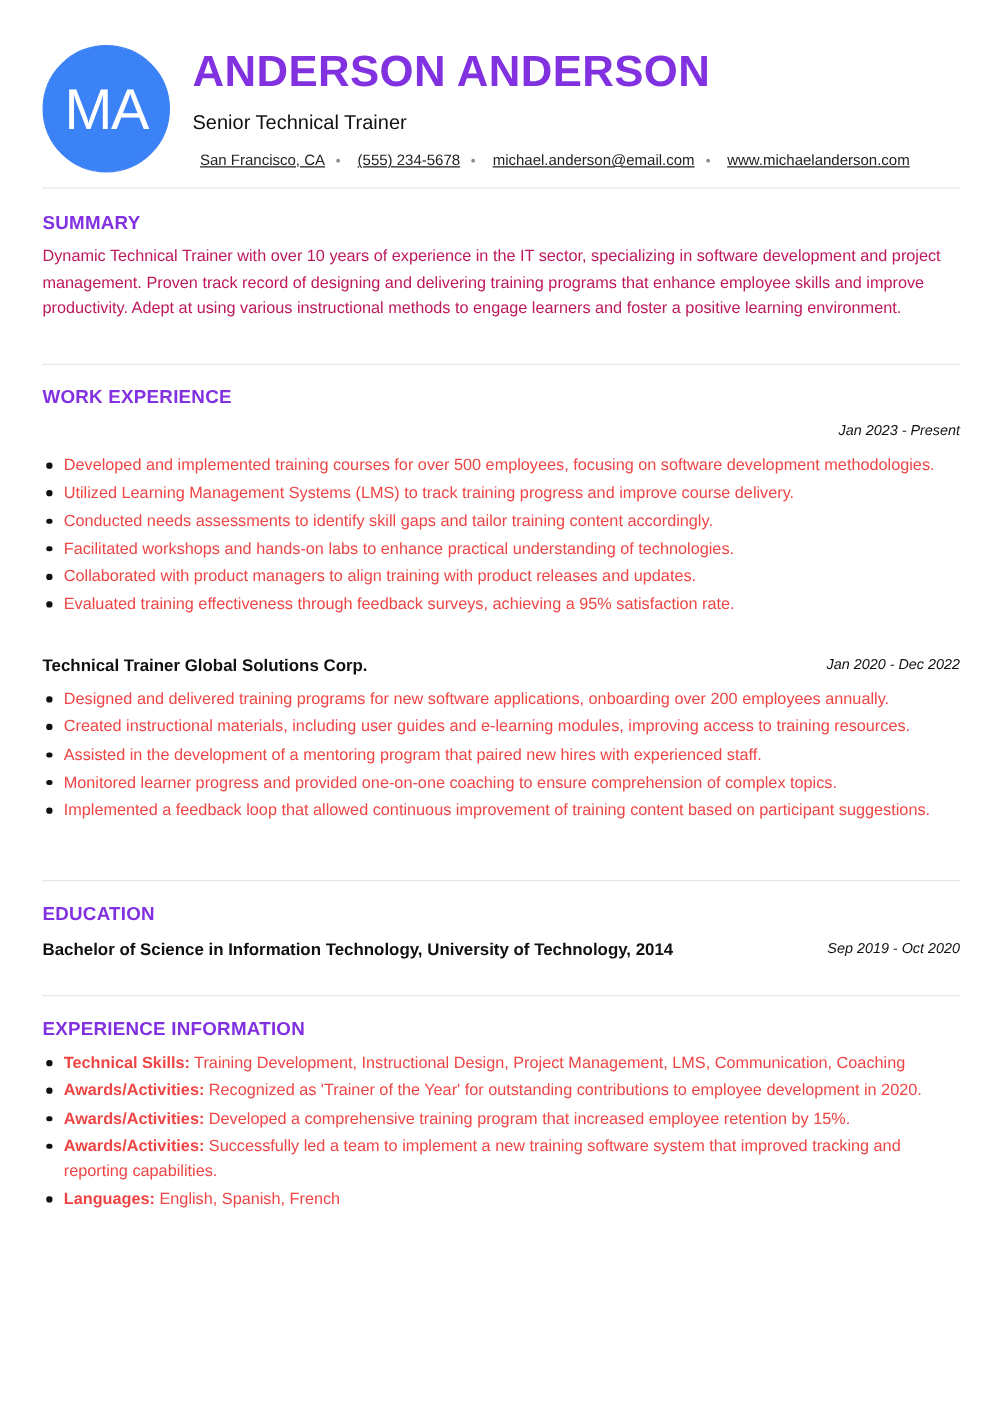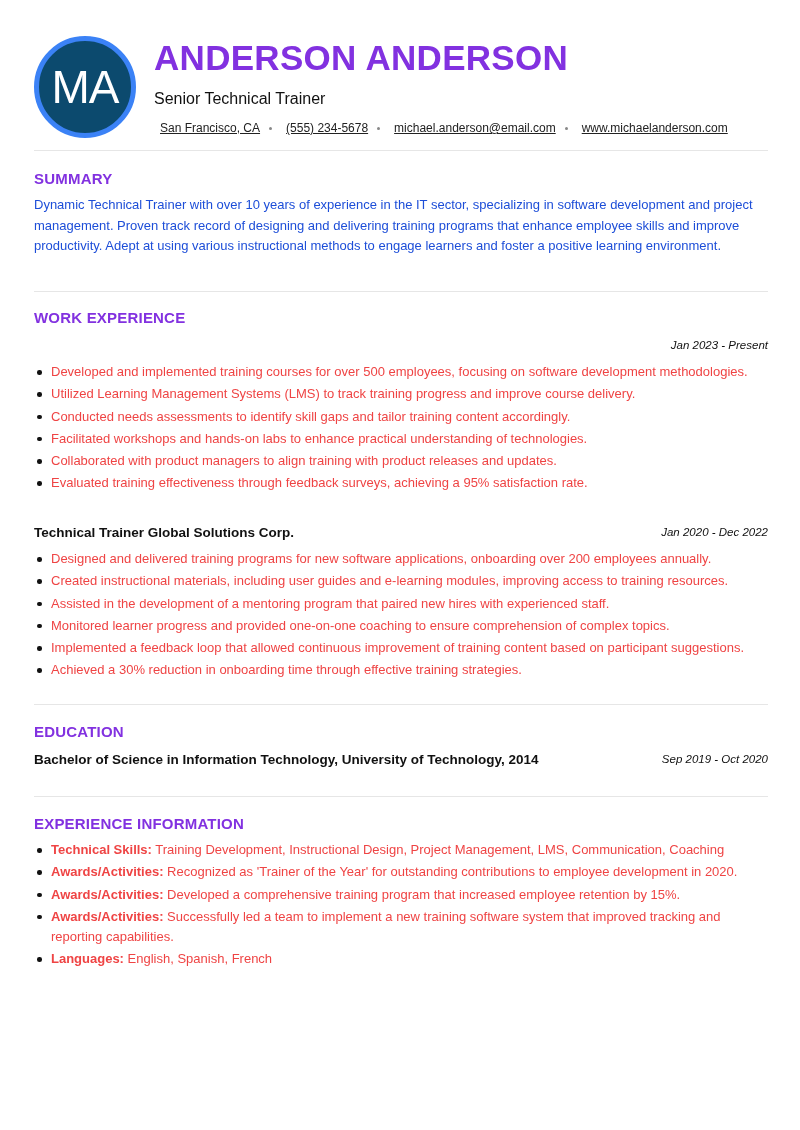--- a/index.html
+++ b/index.html
@@ -1,29 +1,29 @@
 <!DOCTYPE html>
 <html><head>
   <meta charset="utf-8">
   <style>
     * { box-sizing: border-box; margin: 0; padding: 0; }
     html, body { width: 800px; height: 1130px; background: #ffffff; }
     body { font-family: "Liberation Sans", sans-serif; color: #111111; position: relative; }
     .page { position: absolute; left: 0; top: 0; width: 800px; height: 1130px; }
     .header { position: absolute; left: 34px; top: 34px; width: 734px; height: 104px; }
     .avatar { position: absolute; left: 0; top: 2px; width: 102px; height: 102px; border-radius: 50%;
-      background: #0c4a6e; border: 5px solid #3b82f6; display: flex; align-items: center; justify-content: center; }
+      background: #3b82f6; border: 1px solid #3b82f6; display: flex; align-items: center; justify-content: center; }
     .avatar-text { color: #ffffff; font-size: 46px; font-family: "Liberation Sans", sans-serif; letter-spacing: -1px; }
     .name { position: absolute; left: 120px; top: 4px; font-size: 35px; font-weight: bold; color: #8231e0; letter-spacing: 0.3px; }
     .role { position: absolute; left: 120px; top: 56px; font-size: 16px; color: #111; }
     .contact { position: absolute; left: 126px; top: 87px; font-size: 12px; color: #222; display: flex; align-items: center; white-space: nowrap; text-decoration: underline; }
     .contact .dot { display: inline-block; width: 3px; height: 3px; border-radius: 50%; background: #888; margin: 0 14px 0 9px; }
     .divider { position: absolute; left: 34px; width: 734px; height: 1px; background: #e6e6e6; }
     .sec-title { position: absolute; left: 34px; font-size: 15px; font-weight: bold; color: #8231e0; letter-spacing: 0.2px; }
-    .para { position: absolute; left: 34px; width: 735px; font-size: 13px; line-height: 20.5px; color: #1d4ed8; }
+    .para { position: absolute; left: 34px; width: 735px; font-size: 13px; line-height: 20.5px; color: #be185d; }
     .job-head { position: absolute; left: 34px; width: 734px; height: 18px; }
     .job-title { position: absolute; left: 0; top: 0; font-size: 13.5px; font-weight: bold; color: #111; white-space: nowrap; }
     .job-date { position: absolute; right: 0; top: 1px; font-size: 11.5px; font-style: italic; color: #111; white-space: nowrap; }
     ul.bullets { position: absolute; left: 34px; width: 740px; list-style: none; }
     ul.bullets li { position: relative; padding-left: 17px; font-size: 13px; line-height: 20px; color: #ef4444; margin-bottom: 2.3px; }
     ul.bullets li::before { content: ""; position: absolute; left: 3px; top: 8px; width: 4.5px; height: 4.5px; border-radius: 50%; background: #111; }
     ul.bullets li b { font-weight: bold; }
   </style>
 </head>
 <body>
@@ -71,21 +71,20 @@
   <div class="job-head" style="top:525px;">
     <div class="job-title">Technical Trainer  Global Solutions Corp.</div>
     <div class="job-date">Jan 2020 - Dec 2022</div>
   </div>
   <ul class="bullets" style="top:549px;">
     <li>Designed and delivered training programs for new software applications, onboarding over 200 employees annually.</li>
     <li>Created instructional materials, including user guides and e-learning modules, improving access to training resources.</li>
     <li>Assisted in the development of a mentoring program that paired new hires with experienced staff.</li>
     <li>Monitored learner progress and provided one-on-one coaching to ensure comprehension of complex topics.</li>
     <li>Implemented a feedback loop that allowed continuous improvement of training content based on participant suggestions.</li>
-    <li>Achieved a 30% reduction in onboarding time through effective training strategies.</li>
   </ul>
 
   <div class="divider" style="top:704px;"></div>
 
   <div class="sec-title" style="top:723px;">EDUCATION</div>
   <div class="job-head" style="top:752px;">
     <div class="job-title">Bachelor of Science in Information Technology, University of Technology, 2014</div>
     <div class="job-date">Sep 2019 - Oct 2020</div>
   </div>
 

